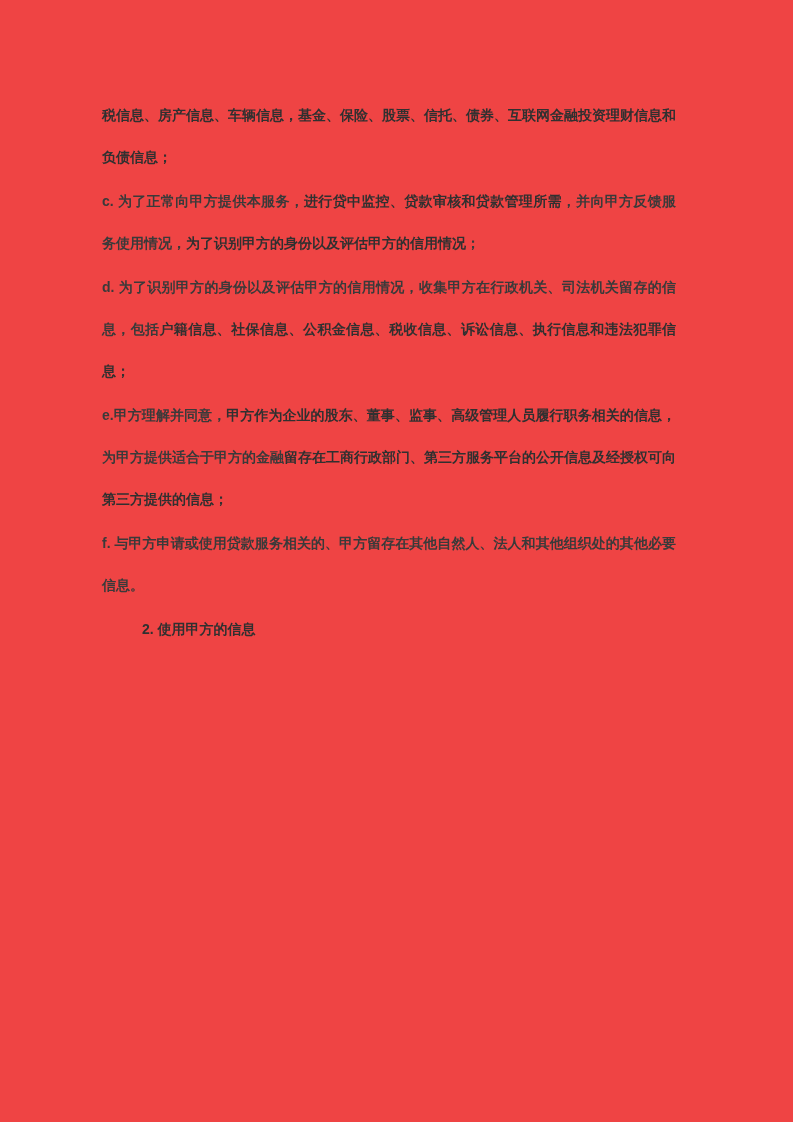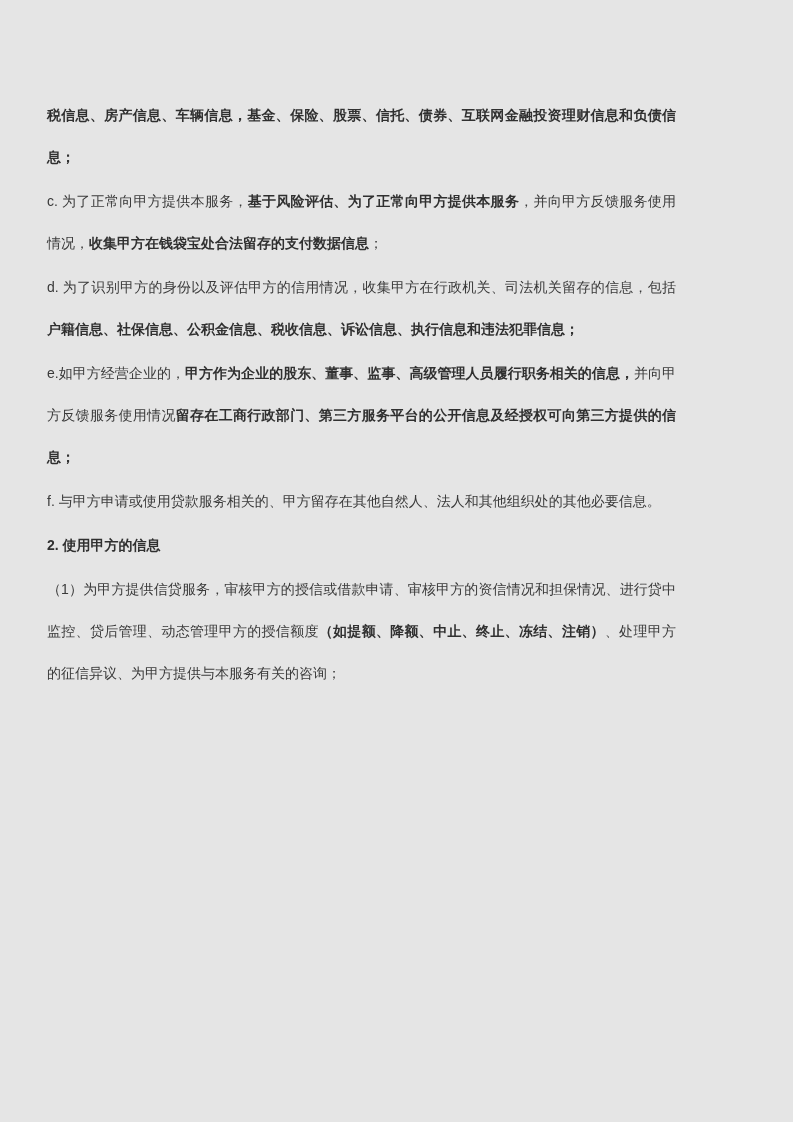--- a/index.html
+++ b/index.html
@@ -10,49 +10,49 @@
   body {
     width: 793px;
     height: 1122px;
     overflow: hidden;
     font-family: "Liberation Sans", "DejaVu Sans", sans-serif;
   }
   .page {
     box-sizing: border-box;
     width: 793px;
     height: 1122px;
-    padding: 94px 117px 0 47px;
-    background: #e5e5e5;
+    padding: 94px 117px 0 102px;
+    background: #ef4444;
   }
   .doc-body p {
     margin: 0 0 2px 0;
     font-size: 14px;
     line-height: 42px;
     color: #3a3a3a;
     text-align: justify;
     word-break: break-all;
   }
   .doc-body p.heading {
     font-weight: 700;
     color: #333333;
+    margin-left: 40px;
   }
   .doc-body strong {
     font-weight: 700;
     color: #303030;
   }
   .doc-body span {
-    font-weight: 400;
+    font-weight: 700;
   }
 </style>
 </head>
 <body>
 
 <main class="page">
   <div class="doc-body">
       <p><strong>税信息、房产信息、车辆信息，基金、保险、股票、信托、债券、互联网金融投资理财信息和负债信息；</strong></p>
-      <p><span>c. 为了正常向甲方提供本服务，</span><strong>基于风险评估、为了正常向甲方提供本服务</strong><span>，并向甲方反馈服务使用情况，</span><strong>收集甲方在钱袋宝处合法留存的支付数据信息</strong><span>；</span></p>
+      <p><span>c. 为了正常向甲方提供本服务，</span><strong>进行贷中监控、贷款审核和贷款管理所需</strong><span>，并向甲方反馈服务使用情况，</span><strong>为了识别甲方的身份以及评估甲方的信用情况</strong><span>；</span></p>
       <p><span>d. 为了识别甲方的身份以及评估甲方的信用情况，收集甲方在行政机关、司法机关留存的信息，包括</span><strong>户籍信息、社保信息、公积金信息、税收信息、诉讼信息、执行信息和违法犯罪信息；</strong></p>
-      <p><span>e.如甲方经营企业的，</span><strong>甲方作为企业的股东、董事、监事、高级管理人员履行职务相关的信息，</strong><span>并向甲方反馈服务使用情况</span><strong>留存在工商行政部门、第三方服务平台的公开信息及经授权可向第三方提供的信息；</strong></p>
+      <p><span>e.甲方理解并同意，</span><strong>甲方作为企业的股东、董事、监事、高级管理人员履行职务相关的信息，</strong><span>为甲方提供适合于甲方的金融</span><strong>留存在工商行政部门、第三方服务平台的公开信息及经授权可向第三方提供的信息；</strong></p>
       <p><span>f. 与甲方申请或使用贷款服务相关的、甲方留存在其他自然人、法人和其他组织处的其他必要信息。</span></p>
       <p class="heading"><strong>2. 使用甲方的信息</strong></p>
-      <p><span>（1）为甲方提供信贷服务，审核甲方的授信或借款申请、审核甲方的资信情况和担保情况、进行贷中监控、贷后管理、动态管理甲方的授信额度</span><strong>（如提额、降额、中止、终止、冻结、注销）</strong><span>、处理甲方的征信异议、为甲方提供与本服务有关的咨询；</span></p>
     </div>
 </main>
 
 </body></html>

